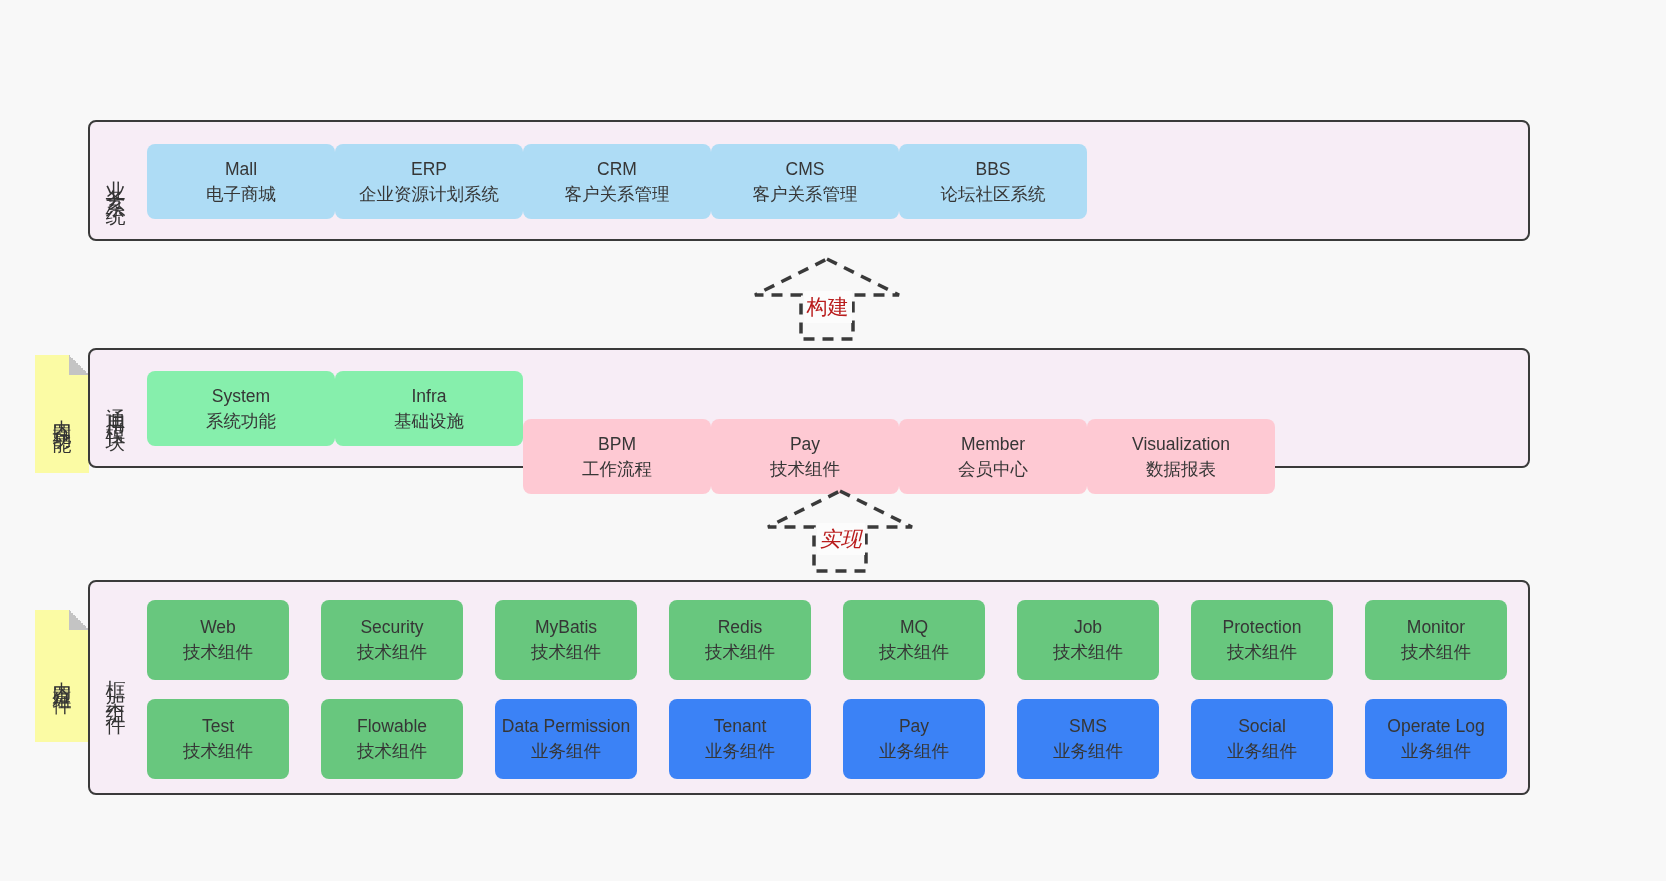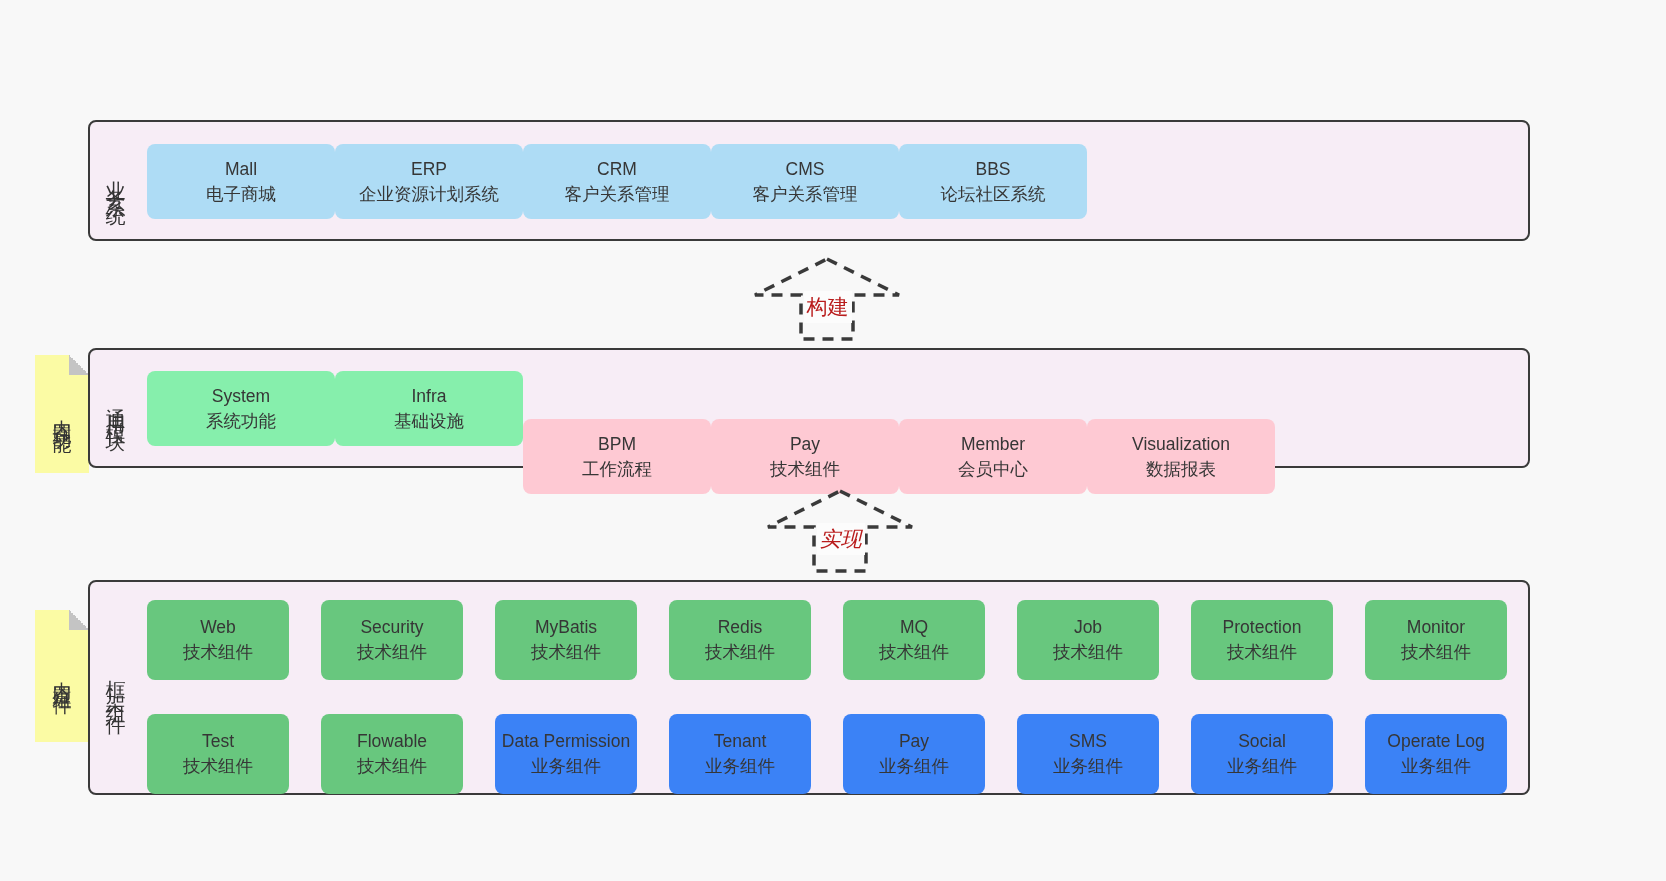--- a/index.html
+++ b/index.html
@@ -23,21 +23,21 @@
     font-size:20px;color:#333;white-space:nowrap;
   }
   .vlabel.sp1{letter-spacing:8px;}
   .vlabel.sp2{letter-spacing:12px;}
   .row{position:absolute;left:57px;display:flex;}
   .row-6{}
   .row-8{gap:32px;}
   .layer-1 .row{top:22px;}
   .layer-2 .row{top:21px;}
   .layer-3 .row-a{top:18px;}
-  .layer-3 .row-b{top:132px;}
+  .layer-3 .row-b{top:117px;}
   .box{
     border-radius:8px;display:flex;flex-direction:column;
     align-items:center;justify-content:center;
     text-align:center;font-size:17.5px;line-height:1.42;
     padding:0 6px;box-sizing:border-box;color:#363636;
   }
   .box-w{width:188px;height:75px;}
   .box-n{width:142px;height:80px;}
   .blue{background:#aedcf5;}
   .red{background:#86efac;}

